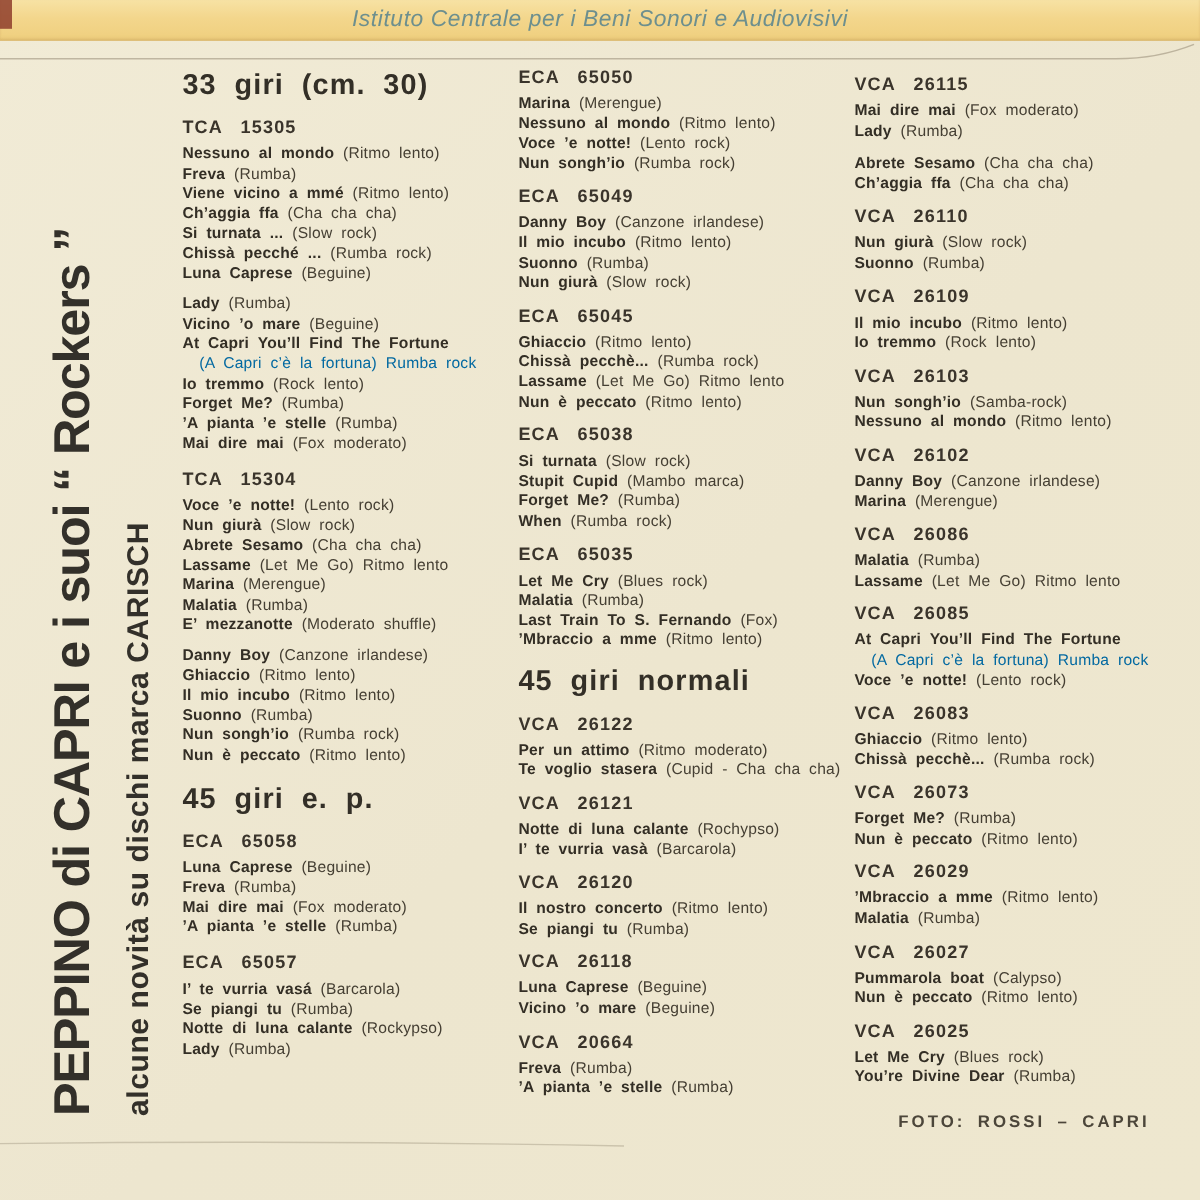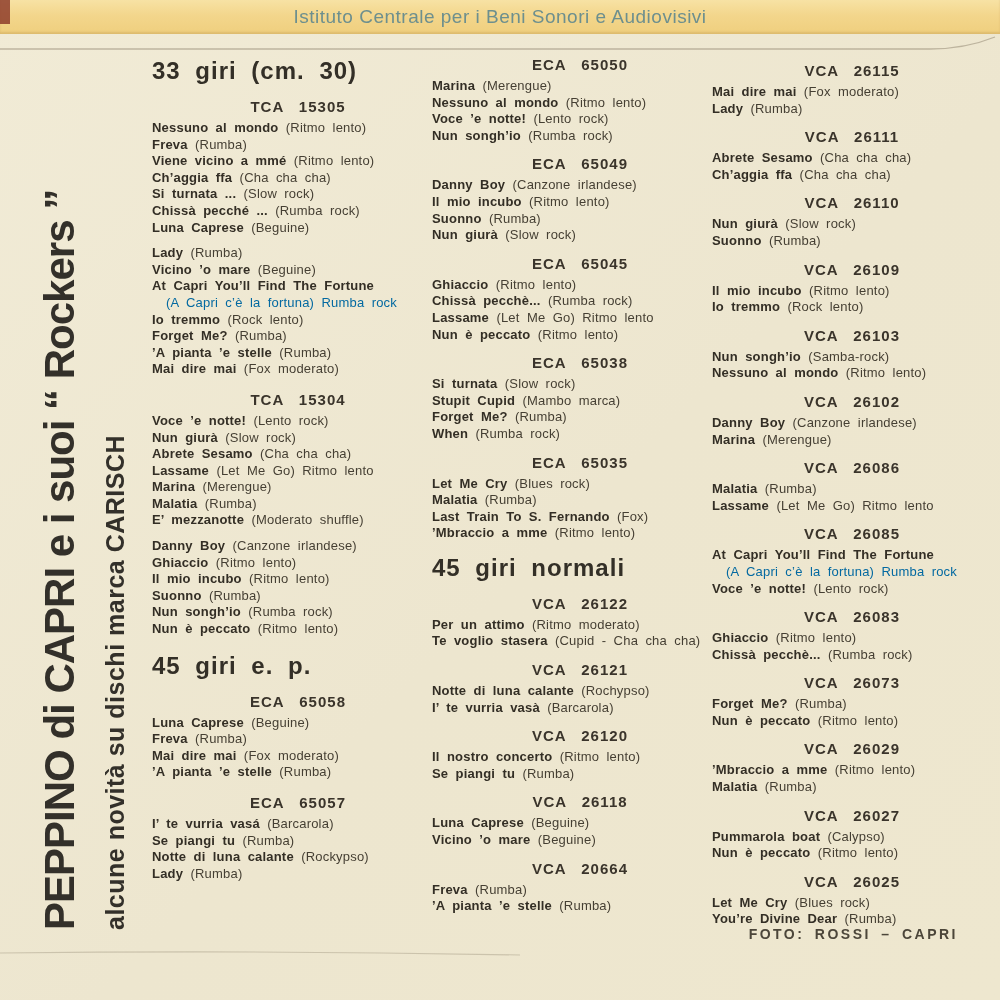--- a/index.html
+++ b/index.html
@@ -10,21 +10,21 @@
   }
   .sleeve{position:absolute;inset:0;}
   
   .banner{
     position:absolute;left:0;top:0;width:1000px;height:34px;
     background:linear-gradient(#f7e2a4 0%,#f3d68c 45%,#efcf7e 100%);
     display:flex;align-items:center;justify-content:center;
     box-shadow:inset 0 -2px 2px rgba(190,150,80,.35);
   }
   .banner-text{
-    font-size:19px;color:#6d8f8e;letter-spacing:.5px;
+    font-style:italic;font-size:19px;color:#6d8f8e;letter-spacing:.5px;
   }
   .corner-mark{
     position:absolute;left:0;top:0;width:10px;height:24px;background:#8e3d2b;opacity:.85;
   }
   
   .edges{position:absolute;left:0;top:0;pointer-events:none;}
   
   .spine{
     position:absolute;writing-mode:vertical-rl;transform:rotate(180deg);
     white-space:nowrap;color:#33302a;
@@ -41,21 +41,21 @@
   .col{position:absolute;color:#3a342b;}
   .col1{left:152px;top:56px;width:292px;}
   .col2{left:432px;top:50px;width:296px;padding-top:6px;}
   .col3{left:712px;top:50px;width:280px;padding-top:12px;}
   .heading{
     font-size:24px;font-weight:bold;color:#332f27;
     letter-spacing:1px;word-spacing:7px;margin:0 0 12px 0;line-height:30px;
   }
   .col1 .heading.later, .col2 .heading.later{margin-top:10px;}
   .code{
-    text-align:center;font-size:15px;font-weight:bold;letter-spacing:1px;
+    text-align:left;font-size:15px;font-weight:bold;letter-spacing:1px;
     word-spacing:10px;line-height:18px;margin-bottom:4px;color:#3a342b;
   }
   .catalog{margin-bottom:13px;}
   .col2 .catalog,.col3 .catalog{margin-bottom:11px;}
   .song{
     font-size:13px;line-height:16.6px;word-spacing:3.5px;letter-spacing:.2px;
     white-space:nowrap;
   }
   .song .title{font-weight:bold;color:#332e25;}
   .song .genre{font-weight:normal;color:#453f33;}
@@ -200,21 +200,20 @@
         <div class="song"><span class="title">’A pianta ’e stelle</span> <span class="genre">(Rumba)</span></div>
       </div>
     </div>
   <div class="col col3" id="col-2">
       <div class="catalog">
         <div class="code">VCA 26115</div>
         <div class="song"><span class="title">Mai dire mai</span> <span class="genre">(Fox moderato)</span></div>
         <div class="song"><span class="title">Lady</span> <span class="genre">(Rumba)</span></div>
       </div>
       <div class="catalog">
-        <div class="code">VCA 26111</div>
         <div class="song"><span class="title">Abrete Sesamo</span> <span class="genre">(Cha cha cha)</span></div>
         <div class="song"><span class="title">Ch’aggia ffa</span> <span class="genre">(Cha cha cha)</span></div>
       </div>
       <div class="catalog">
         <div class="code">VCA 26110</div>
         <div class="song"><span class="title">Nun giurà</span> <span class="genre">(Slow rock)</span></div>
         <div class="song"><span class="title">Suonno</span> <span class="genre">(Rumba)</span></div>
       </div>
       <div class="catalog">
         <div class="code">VCA 26109</div>

